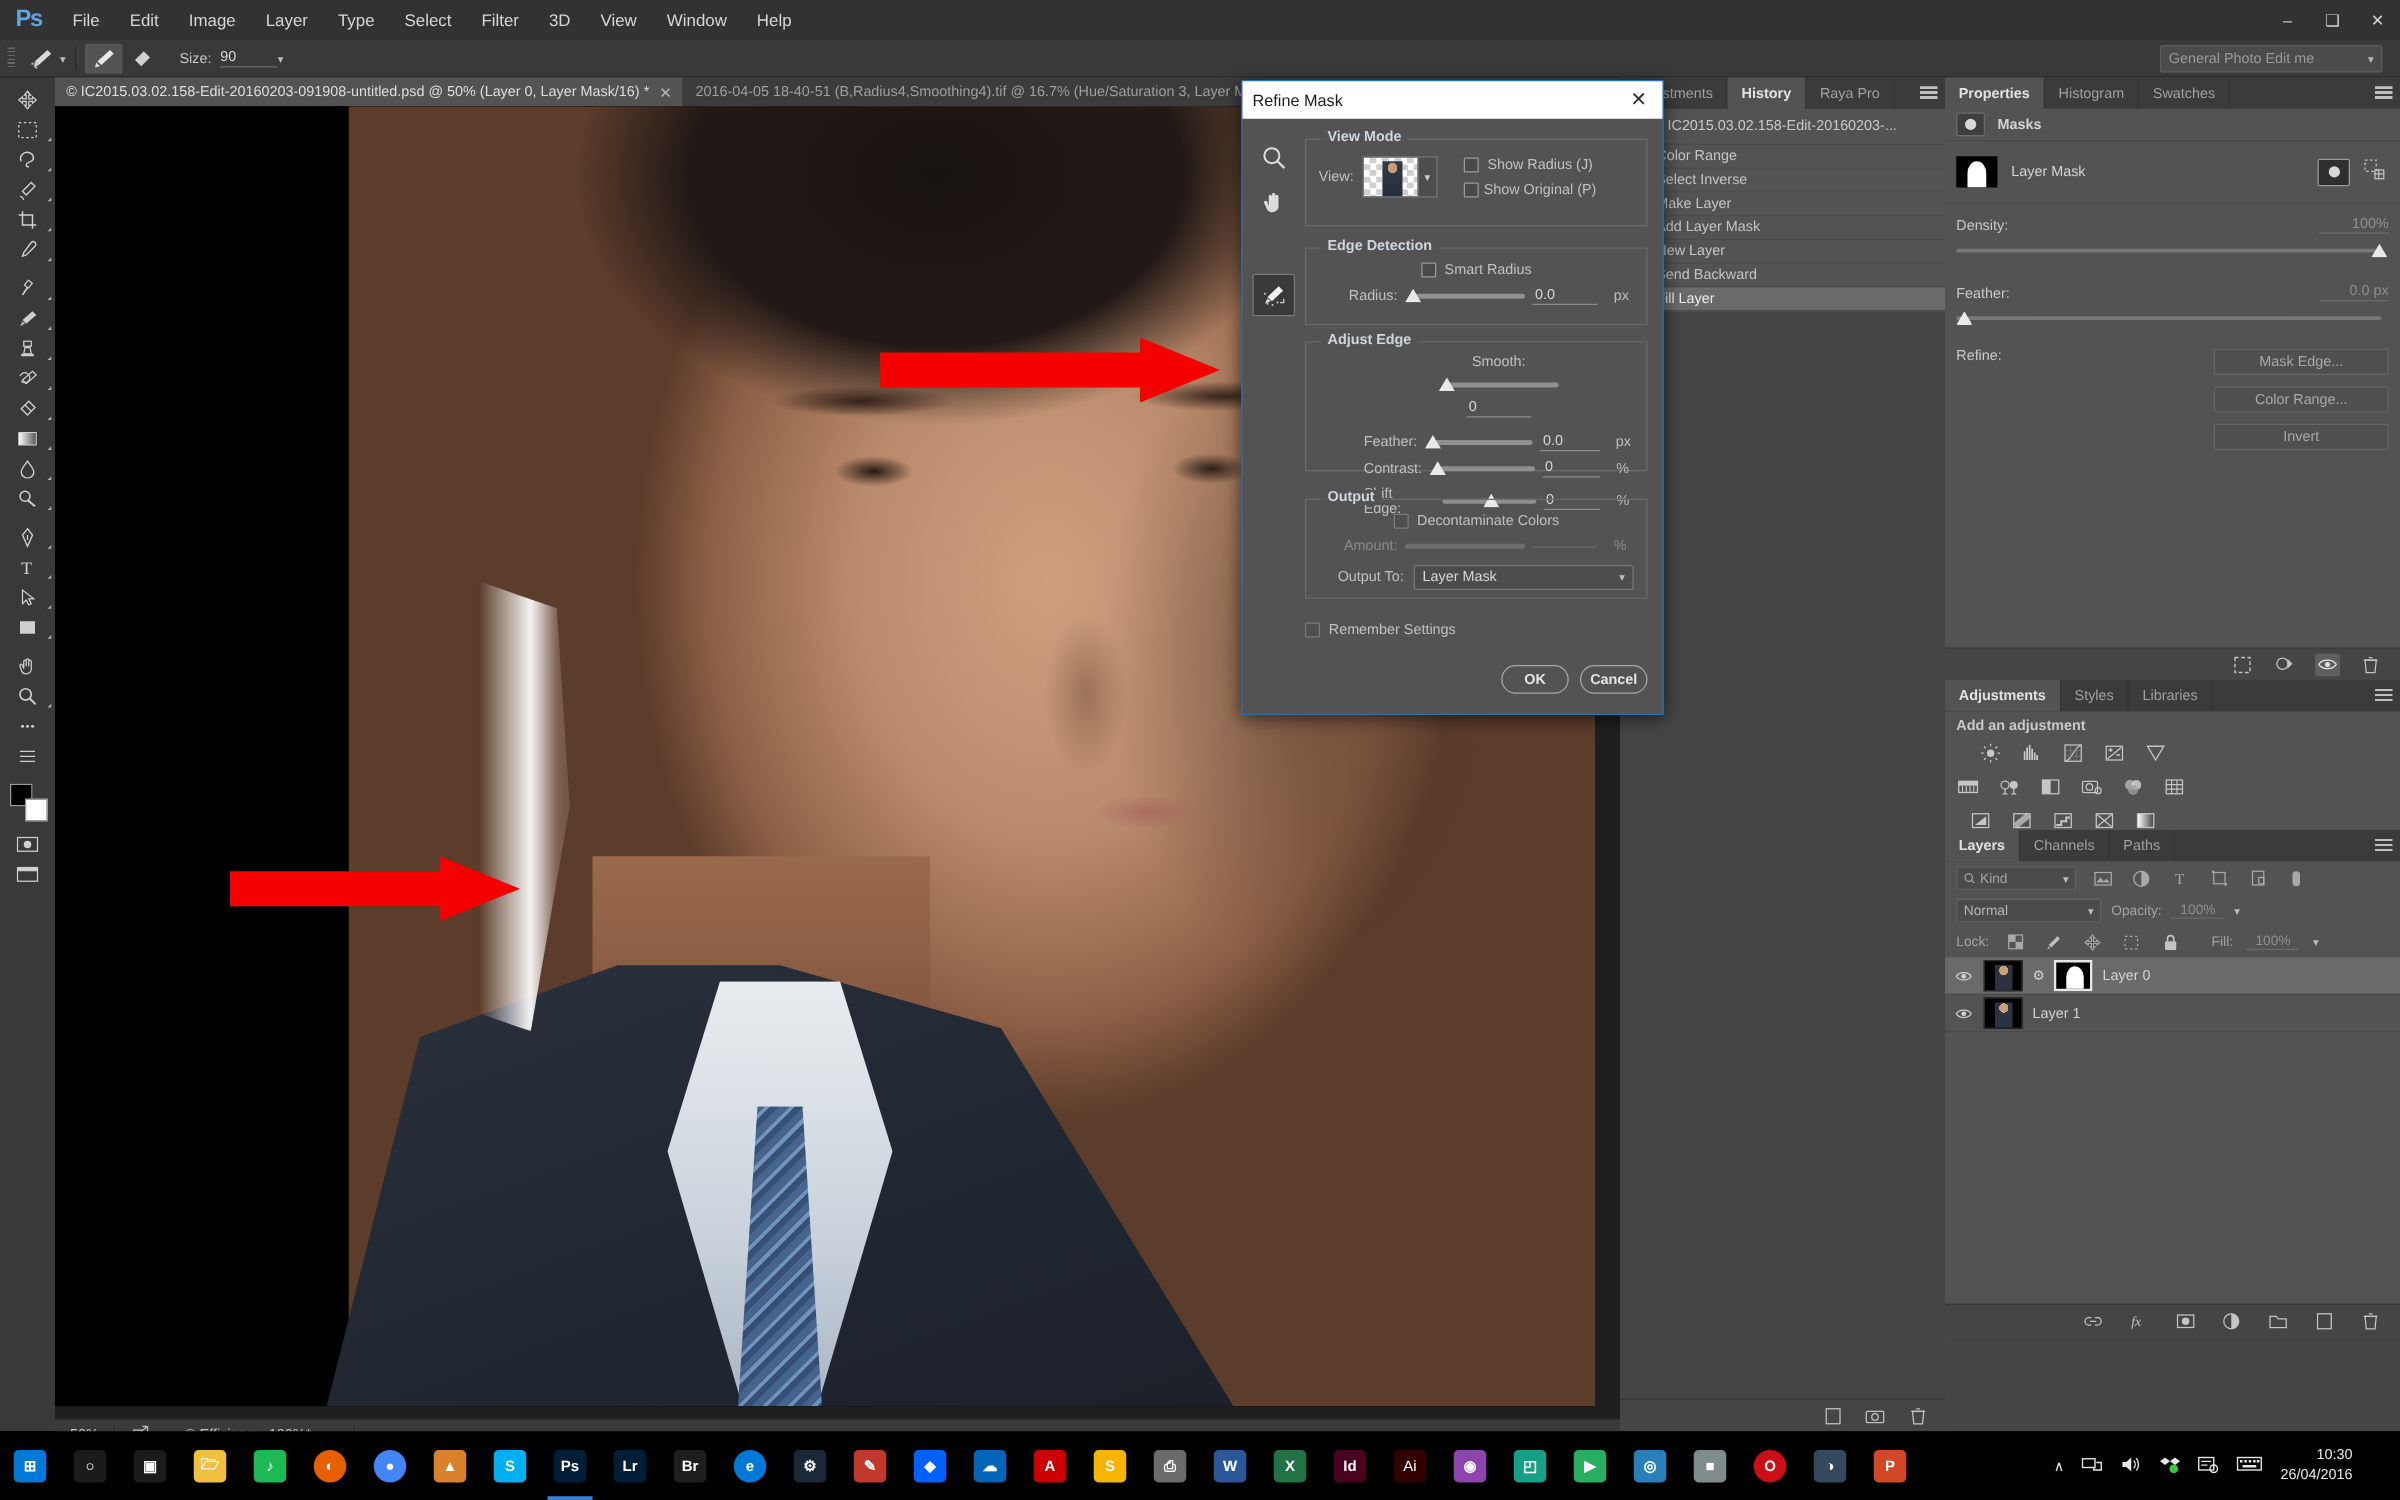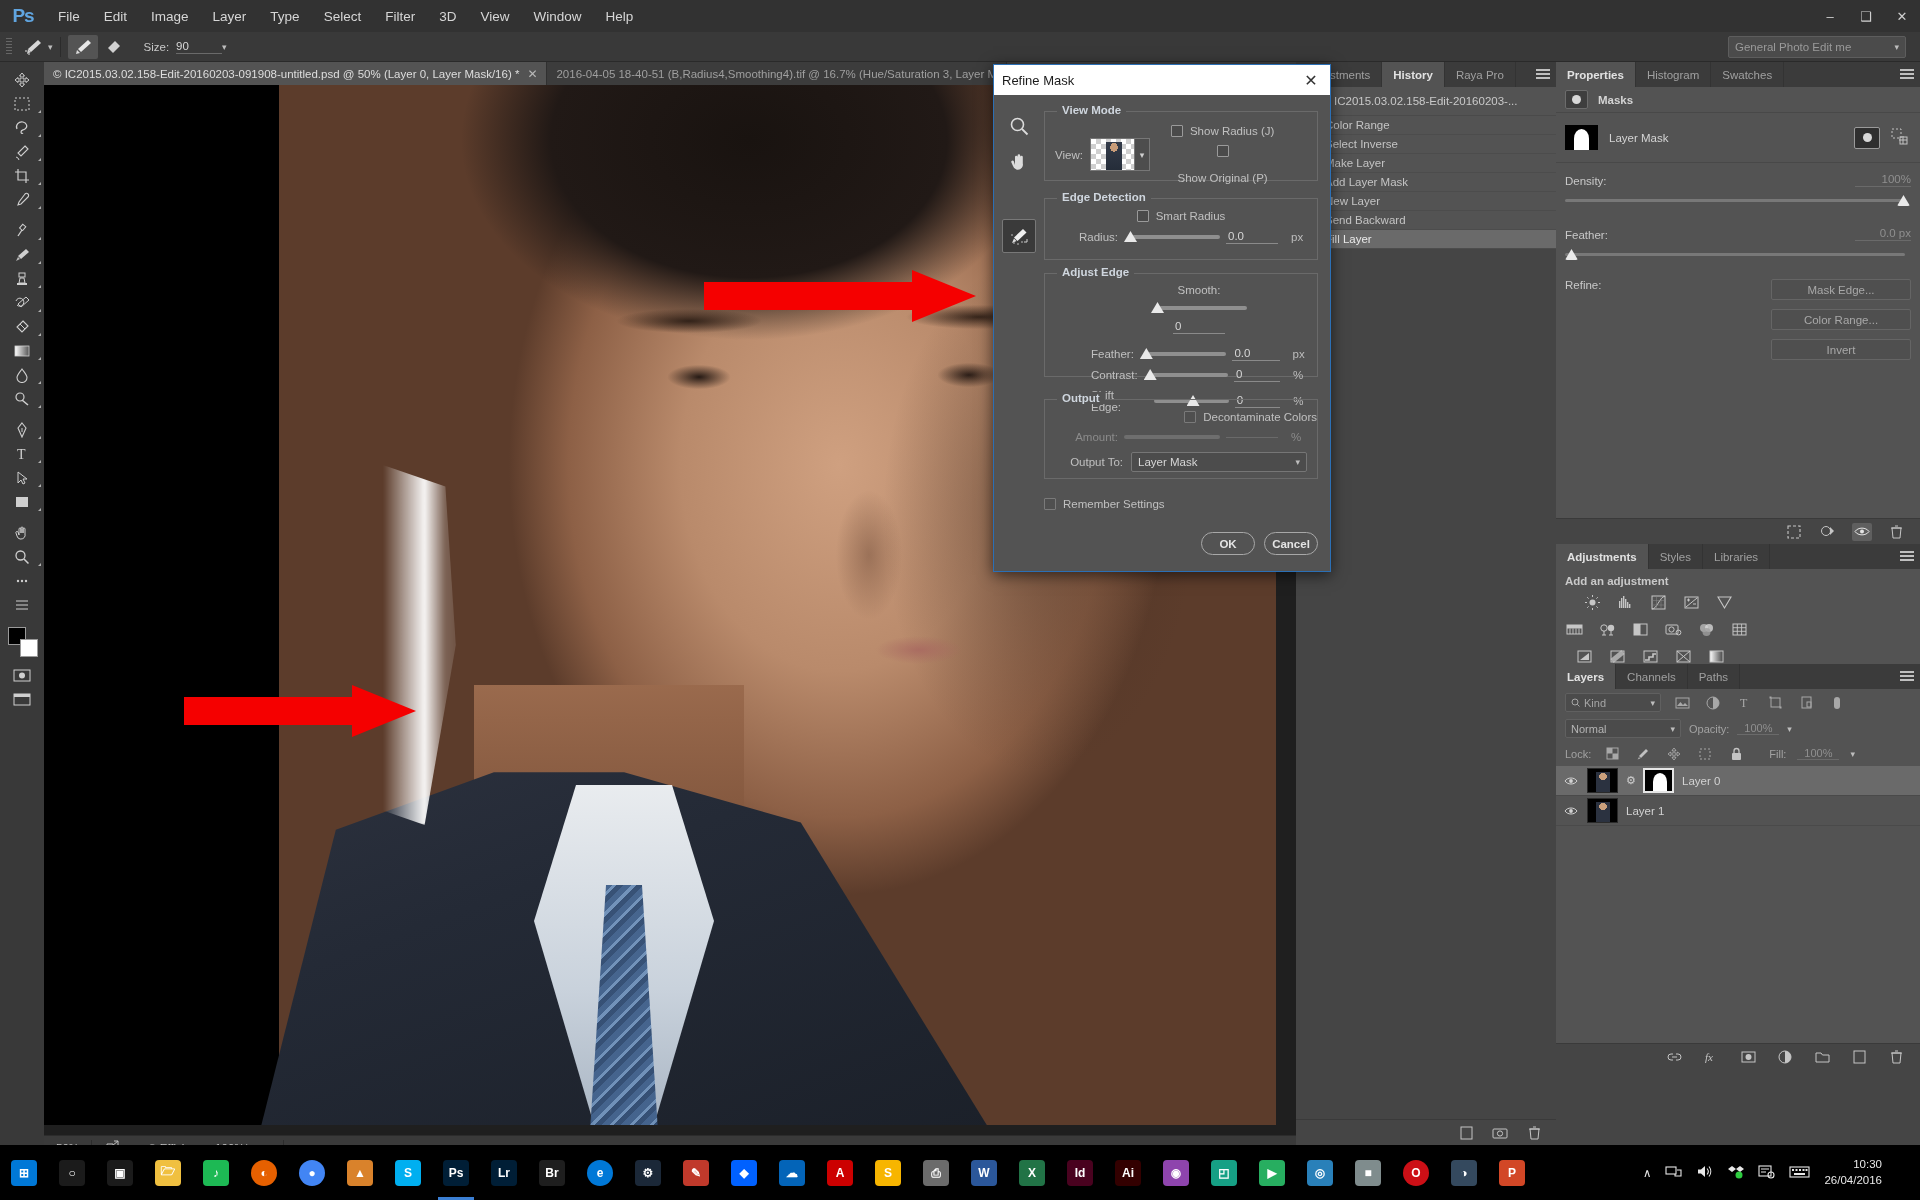--- a/index.html
+++ b/index.html
@@ -1159,21 +1159,21 @@
           <span class="lbl">View:</span>
           <div style="display:flex;">
             <div class="viewthumb"></div>
             <div class="viewdrop">▾</div>
           </div>
           <div style="display:flex; flex-direction:column; gap:8px; margin-left:14px;">
             <label class="row" style="gap:7px;">
               <span class="cbox"></span>
               <span class="lbl">Show Radius (J)</span>
             </label>
-            <label class="row" style="gap:15px;flex-direction:column;">
+            <label class="row" style="gap:4px;">
               <span class="cbox"></span>
               <span class="lbl">Show Original (P)</span>
             </label>
           </div>
         </div>
       </div>
 
       <div class="group" style="top:103px; height:62px;">
         <div class="group-title">Edge Detection</div>
         <div class="row" style="padding:11px 0 0 0; gap:7px; justify-content:center;">
@@ -1230,21 +1230,21 @@
                 <div class="sknob" style="left:40.8px;"></div>
               </div>
               <span class="numfield">0</span>
               <span class="unit">%</span>
             </div>
           </div>
       </div>
 
       <div class="group" style="top:304px; height:80px;">
         <div class="group-title">Output</div>
-        <div class="row" style="padding:11px 0 0 0; justify-content:flex-end;">
+        <div class="row" style="padding:11px 0 0 0; justify-content:center;">
           <label class="row" style="gap:7px;">
             <span class="cbox dim"></span>
             <span class="lbl">Decontaminate Colors</span>
           </label>
         </div>
         <div class="row" style="padding:8px 10px 0 10px; gap:6px; justify-content:flex-end;">
           <span class="lbl dim">Amount:</span>
           <div class="slider">
             <div class="track dim" style="left:0;"></div>
           </div>
@@ -1337,21 +1337,21 @@
         <div class="tb-item">
           <div class="tb-sq" style="background: rgb(43, 87, 154); display: flex; align-items: center; justify-content: center; color: rgb(255, 255, 255); font-size: 12px; font-weight: bold;">W</div>
         </div>
         <div class="tb-item">
           <div class="tb-sq" style="background: rgb(33, 115, 70); display: flex; align-items: center; justify-content: center; color: rgb(255, 255, 255); font-size: 12px; font-weight: bold;">X</div>
         </div>
         <div class="tb-item">
           <div class="tb-sq" style="background: rgb(73, 2, 31); display: flex; align-items: center; justify-content: center; color: rgb(255, 255, 255); font-size: 12px; font-weight: bold;">Id</div>
         </div>
         <div class="tb-item">
-          <div class="tb-sq" style="background: rgb(51, 0, 0); display: flex; align-items: center; justify-content: center; color: rgb(255, 255, 255); font-size: 12px; font-weight: bold;">Ai</div>
+          <div class="tb-sq" style="background: rgb(51, 0, 0); display: flex; align-items: center; justify-content: center; color: rgb(255, 255, 255); font-size: 12px; font-weight: normal;">Ai</div>
         </div>
         <div class="tb-item">
           <div class="tb-sq" style="background: rgb(142, 68, 173); display: flex; align-items: center; justify-content: center; color: rgb(255, 255, 255); font-size: 12px; font-weight: bold;">◉</div>
         </div>
         <div class="tb-item">
           <div class="tb-sq" style="background: rgb(22, 160, 133); display: flex; align-items: center; justify-content: center; color: rgb(255, 255, 255); font-size: 12px; font-weight: bold;">◰</div>
         </div>
         <div class="tb-item">
           <div class="tb-sq" style="background: rgb(39, 174, 96); display: flex; align-items: center; justify-content: center; color: rgb(255, 255, 255); font-size: 12px; font-weight: bold;">▶</div>
         </div>

